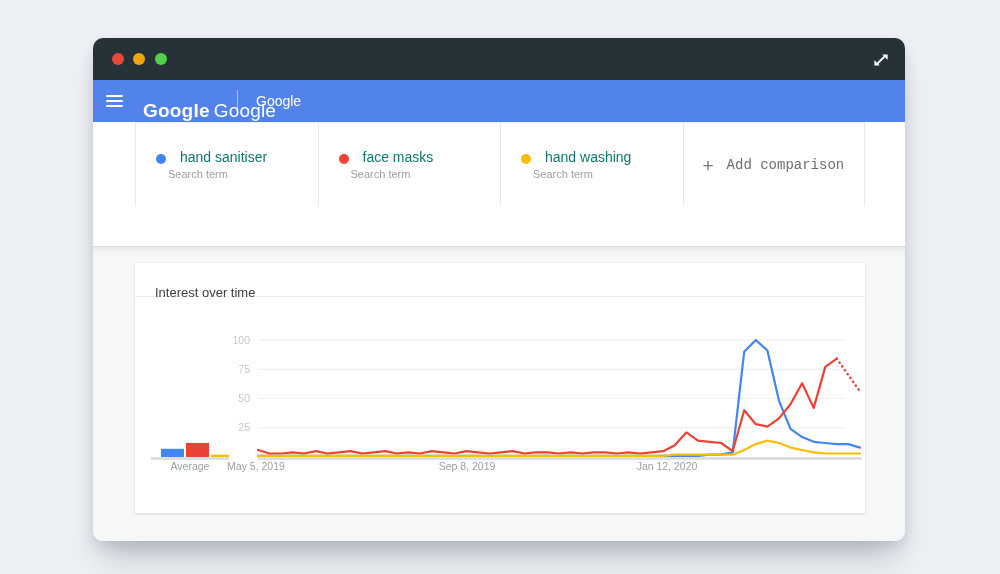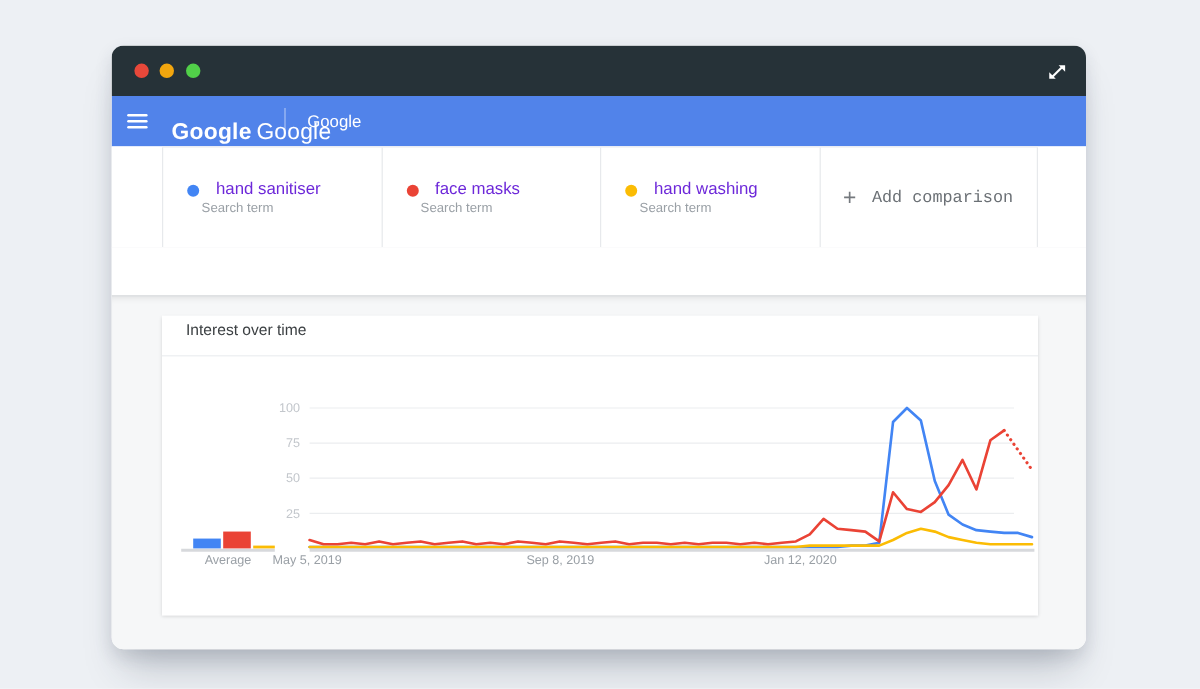--- a/index.html
+++ b/index.html
@@ -29,39 +29,39 @@
   .brand .g1{font-weight:700;}
   .brand .g2{font-weight:300;margin-left:4px;}
   .nav-divider{position:absolute;left:144px;top:10px;width:1px;height:22px;background:rgba(255,255,255,.5);}
   .nav-page{position:absolute;left:163px;top:0;height:42px;display:flex;align-items:center;font-size:14px;font-weight:400;cursor:pointer;}
   
   .cards-row{position:absolute;left:0;top:84px;width:100%;height:84px;background:#fff;border-bottom:1px solid #e3e5e8;}
   .cards-inner{position:absolute;left:42px;top:0;width:730px;height:84px;border-top:1px solid #ebedf0;display:flex;}
   .card-cell{position:relative;width:182.5px;height:100%;border-left:1px solid #e7e9ec;box-sizing:border-box;cursor:pointer;}
   .card-cell:last-child{border-right:1px solid #e7e9ec;}
   .term-dot{position:absolute;left:20px;top:31px;width:10px;height:10px;border-radius:50%;}
-  .term-name{position:absolute;left:44px;top:26px;font-size:14px;font-weight:500;color:#6d28d9;white-space:nowrap;}
+  .term-name{position:absolute;left:44px;top:26px;font-size:14px;font-weight:500;color:#0f766e;white-space:nowrap;}
   .term-sub{position:absolute;left:32px;top:45px;font-size:11px;color:#9aa0a6;}
   .add-cell{display:flex;align-items:center;color:#6b7075;}
   .add-plus{margin-left:19px;font-size:19px;font-weight:400;line-height:1;color:#75797e;}
   .add-label{margin-left:13px;font-size:14px;font-family:Liberation Mono, monospace;}
   
   .white-spacer{position:absolute;left:0;top:168px;width:100%;height:40px;background:#fff;}
   .gray-section{
     position:absolute;left:0;top:208px;width:100%;height:295px;background:#f6f7f8;
     border-top:1px solid #d9dbde;
     box-shadow:inset 0 5px 6px -4px rgba(0,0,0,.10);
   }
   
   .chart-card{
     position:absolute;left:42px;top:16px;width:730px;height:250px;background:#fff;
     box-shadow:0 1px 3px rgba(0,0,0,.14);
   }
   .chart-title-row{position:absolute;left:0;top:0;width:100%;height:34px;border-bottom:1px solid #eceef0;box-sizing:border-box;}
-  .chart-title{position:absolute;left:20px;top:4px;font-size:13px;color:#3c4043;}
+  .chart-title{position:absolute;left:20px;top:22px;font-size:13px;color:#3c4043;}
   .chart-plot{position:absolute;left:0;top:34px;width:730px;height:216px;}
   svg text{font-family:"Liberation Sans", sans-serif;}
 </style>
 </head>
 <body>
 
 <div class="stage">
   <div class="window">
 
     <div class="titlebar">

